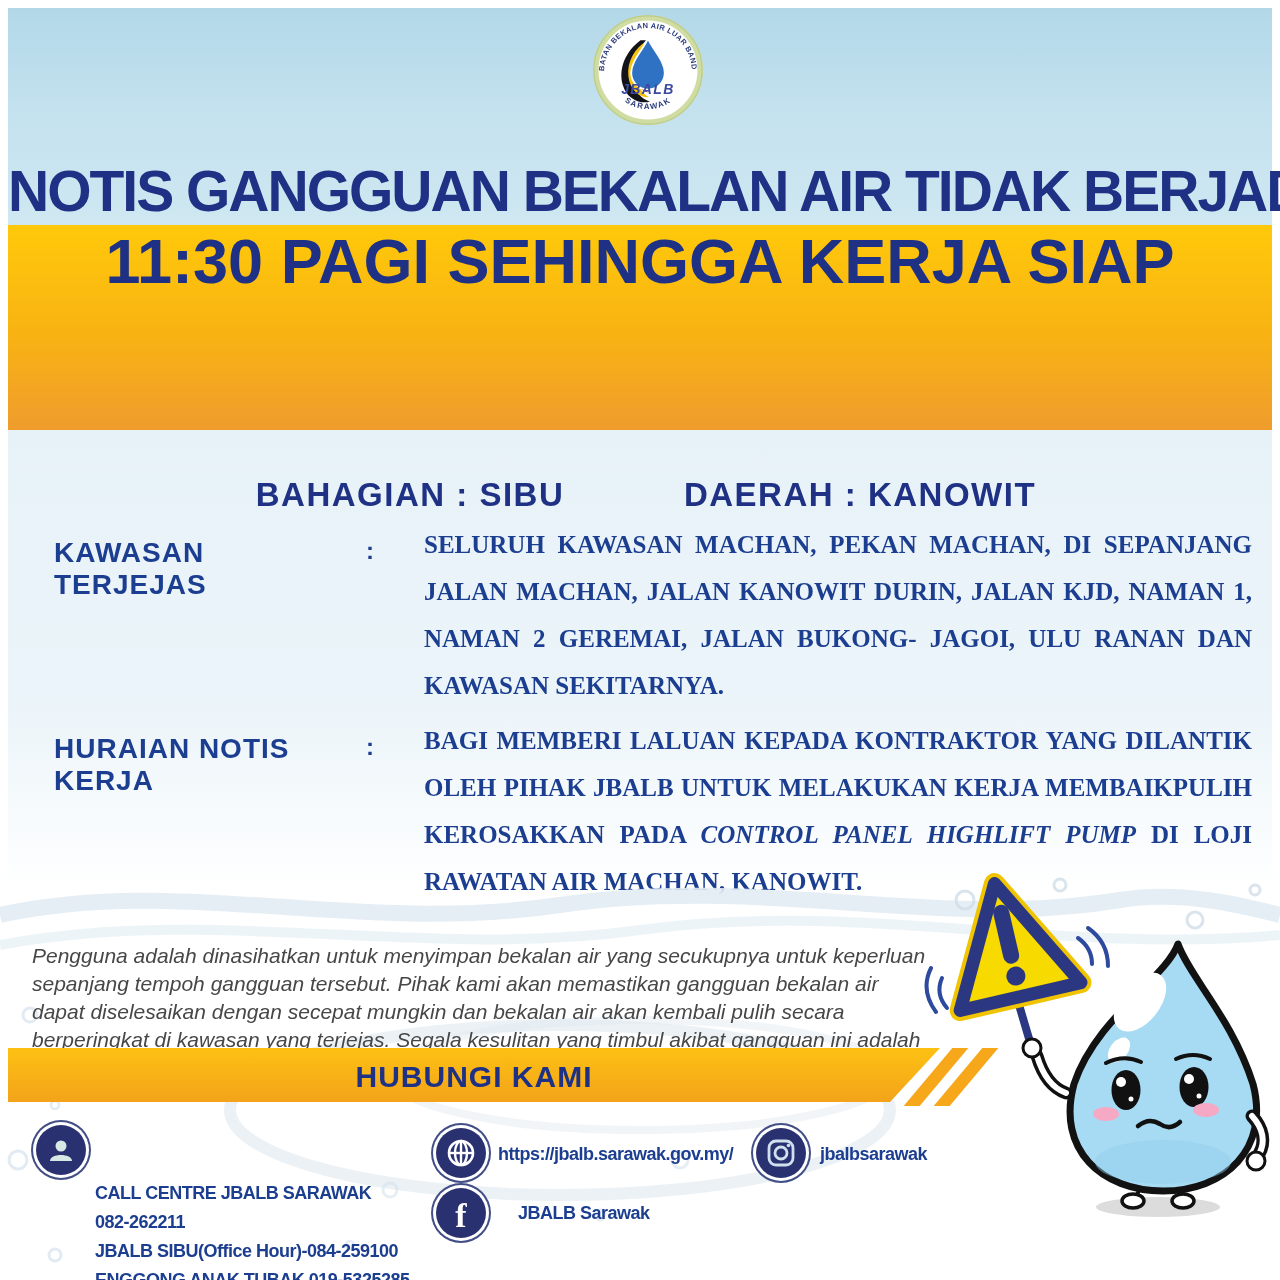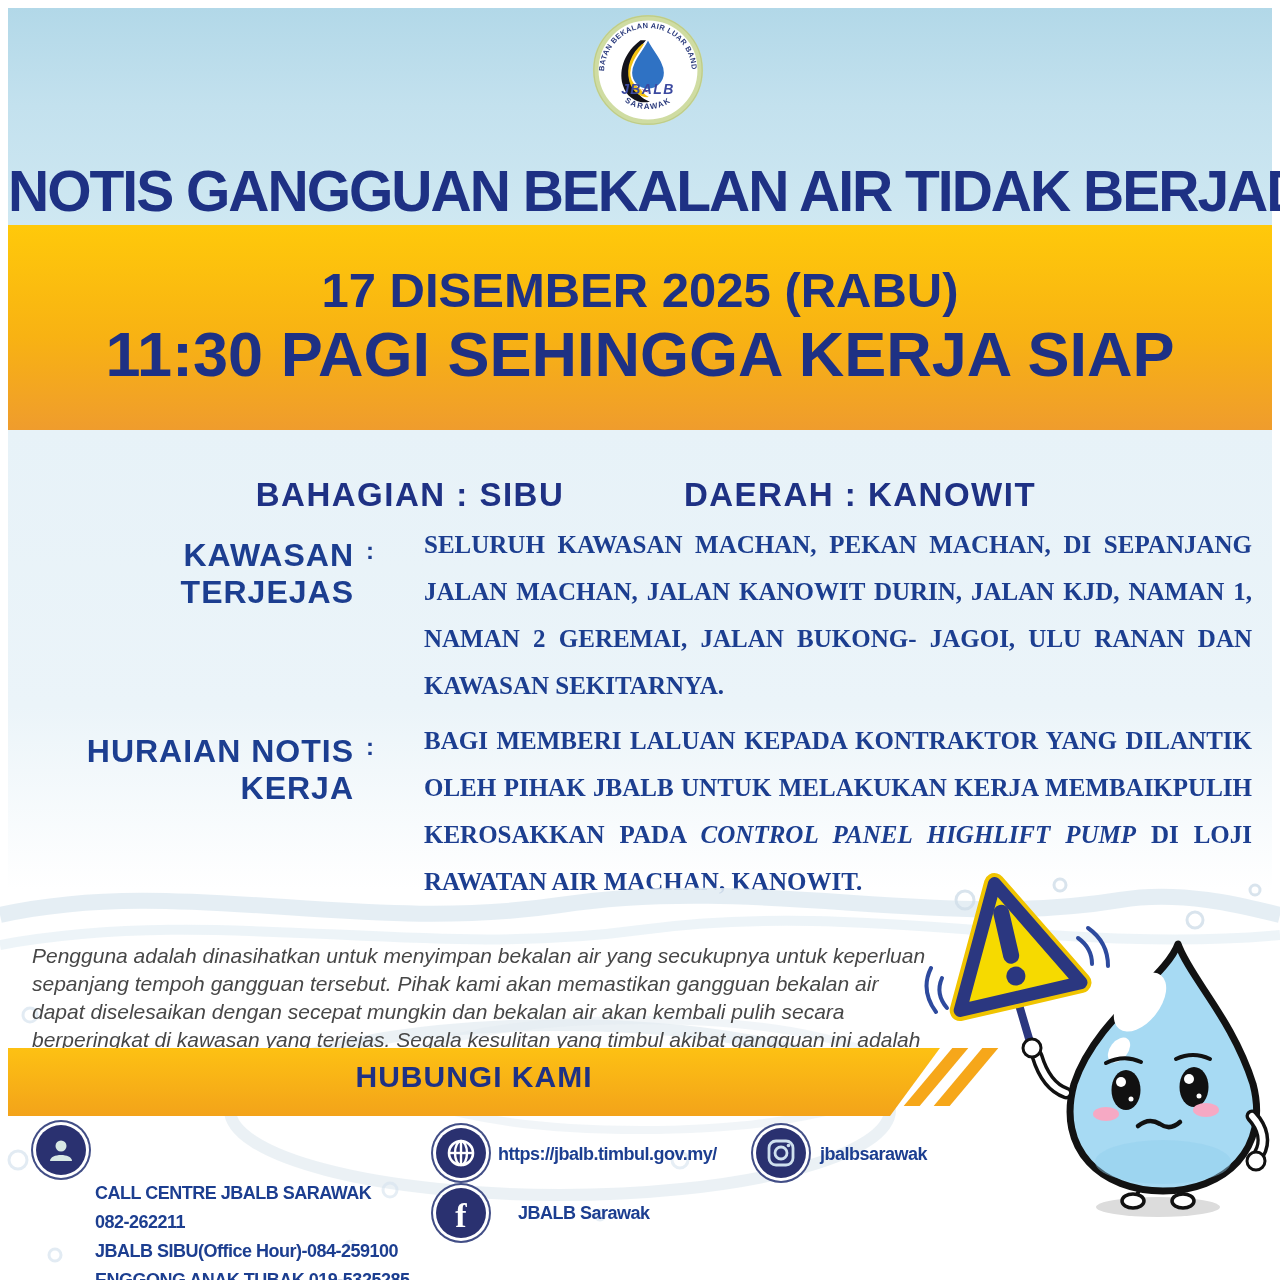--- a/index.html
+++ b/index.html
@@ -26,37 +26,37 @@
   .schedule .l1{margin-top:37px;font-size:49px;font-weight:bold;letter-spacing:0px;}
   .schedule .l2{font-size:63px;font-weight:bold;}
   
   .content{
     position:absolute;left:8px;right:8px;top:430px;height:460px;
     background:linear-gradient(180deg,#e7f2f8 0%,#ebf4f9 60%,#ffffff 100%);
   }
   .loc{position:absolute;top:476px;font-size:33px;font-weight:bold;letter-spacing:1.5px;color:#1e3184;text-align:center;}
   .loc.bahagian{left:210px;width:400px;}
   .loc.daerah{left:650px;width:420px;}
-  .row-label{position:absolute;left:54px;width:300px;font-size:32px;font-weight:bold;letter-spacing:1px;color:#1c3e90;text-align:right;}
+  .row-label{position:absolute;left:54px;width:300px;font-size:28px;font-weight:bold;letter-spacing:1px;color:#1c3e90;}
   .row-colon{position:absolute;left:366px;font-size:24px;font-weight:bold;color:#1c3e90;}
   .row-value{
     position:absolute;left:424px;width:828px;font-size:25px;font-weight:bold;color:#1c3e90;
     line-height:47px;text-align:justify;font-family:Liberation Serif, serif;
   }
   .row-value .it{font-style:italic;}
   
   .water-decor{position:absolute;left:0;top:860px;width:1280px;height:420px;z-index:1;}
   
   .advisory{
     position:absolute;left:32px;top:942px;width:900px;z-index:2;
     font-size:21px;font-style:italic;color:#474747;line-height:28px;font-weight:500;
   }
   
   .contact-banner{
-    position:absolute;left:8px;top:1048px;width:932px;height:68px;z-index:2;
+    position:absolute;left:8px;top:1048px;width:932px;height:54px;z-index:2;
     background:linear-gradient(180deg,#fdc113 0%,#f3a31a 100%);
     clip-path:polygon(0 0,100% 0,calc(100% - 50px) 100%,0 100%);
     text-align:center;line-height:58px;font-size:30px;font-weight:bold;letter-spacing:1px;color:#1e3184;
   }
   .stripe{position:absolute;top:1048px;height:58px;width:16px;z-index:2;background:#f6a71a;transform:skewX(-40deg);}
   .stripe.s1{left:928px;}
   .stripe.s2{left:958px;}
   
   .contact-icon{
     position:absolute;width:50px;height:50px;border-radius:50%;z-index:3;
@@ -92,21 +92,20 @@
         <path d="M54,32 C42,42 36,57 40,72 C43,83 52,90 61,89 C52,84 47,74 48,61 C49,50 52,40 58,33 Z" fill="#f3c212"></path>
         <path d="M56,36 C47,44 43,56 46,68 C48,77 54,83 60,84 C54,78 52,69 53,60 C54,50 55,42 59,37 Z" fill="#d2232a"></path>
         <path d="M60,26 C55,38 42,50 42,63 a18,18 0 0 0 36,0 C78,50 65,38 60,26 Z" fill="#2f72c4" stroke="#ffffff" stroke-width="2"></path>
       </g>
       <text x="60" y="86" font-size="15" font-style="italic" font-weight="bold" fill="#3b49a0" text-anchor="middle" letter-spacing="1.5">JBALB</text>
     </svg>
     <div class="main-title">NOTIS GANGGUAN BEKALAN AIR TIDAK BERJADUAL</div>
   </div>
 
   <div class="schedule">
-    <div class="l1">17 DISEMBER 2025 (RABU)</div>
     <div class="l2">11:30 PAGI SEHINGGA KERJA SIAP</div>
   </div>
 
   <div class="content"></div>
 
   <div class="loc bahagian">BAHAGIAN : SIBU</div>
   <div class="loc daerah">DAERAH : KANOWIT</div>
 
   <div class="row-label" style="top:537px;">KAWASAN TERJEJAS</div>
   <div class="row-colon" style="top:537px;">:</div>
@@ -157,21 +156,21 @@
   </div>
 
   <div class="contact-icon" style="left:436px;top:1128px;">
     <svg width="32" height="32" viewBox="0 0 32 32">
       <circle cx="16" cy="16" r="12" fill="none" stroke="#ffffff" stroke-width="2.6"></circle>
       <line x1="4" y1="16" x2="28" y2="16" stroke="#ffffff" stroke-width="2.4"></line>
       <line x1="16" y1="4" x2="16" y2="28" stroke="#ffffff" stroke-width="2.4"></line>
       <ellipse cx="16" cy="16" rx="6" ry="12" fill="none" stroke="#ffffff" stroke-width="2.4"></ellipse>
     </svg>
   </div>
-  <div class="contact-text" style="left:498px;top:1140px;">https://jbalb.timbul.gov.my/</div>
+  <div class="contact-text" style="left:498px;top:1140px;">https://jbalb.sarawak.gov.my/</div>
 
   <div class="contact-icon" style="left:436px;top:1188px;">
     <div class="fb-glyph">f</div>
   </div>
   <div class="contact-text" style="left:498px;top:1199px;margin-left:20px;">JBALB Sarawak</div>
 
   <div class="contact-icon" style="left:756px;top:1128px;">
     <svg width="30" height="30" viewBox="0 0 30 30">
       <rect x="3" y="3" width="24" height="24" rx="7" fill="none" stroke="#cfe0ee" stroke-width="2.8"></rect>
       <circle cx="15" cy="15" r="6" fill="none" stroke="#cfe0ee" stroke-width="2.8"></circle>

